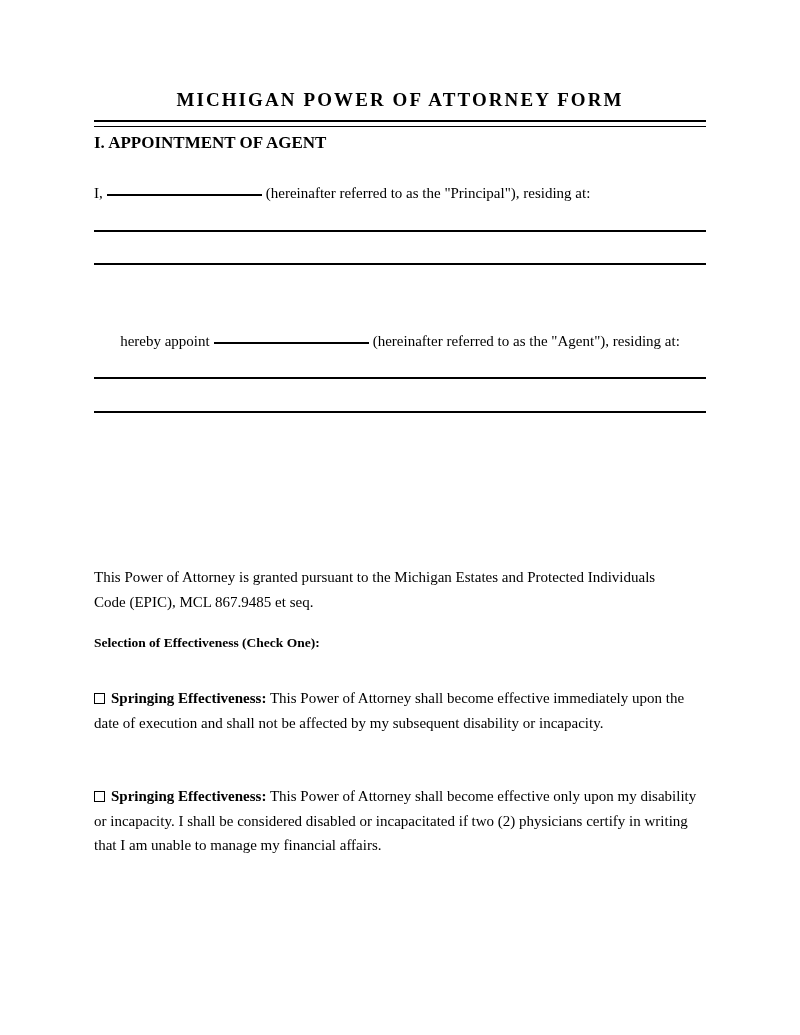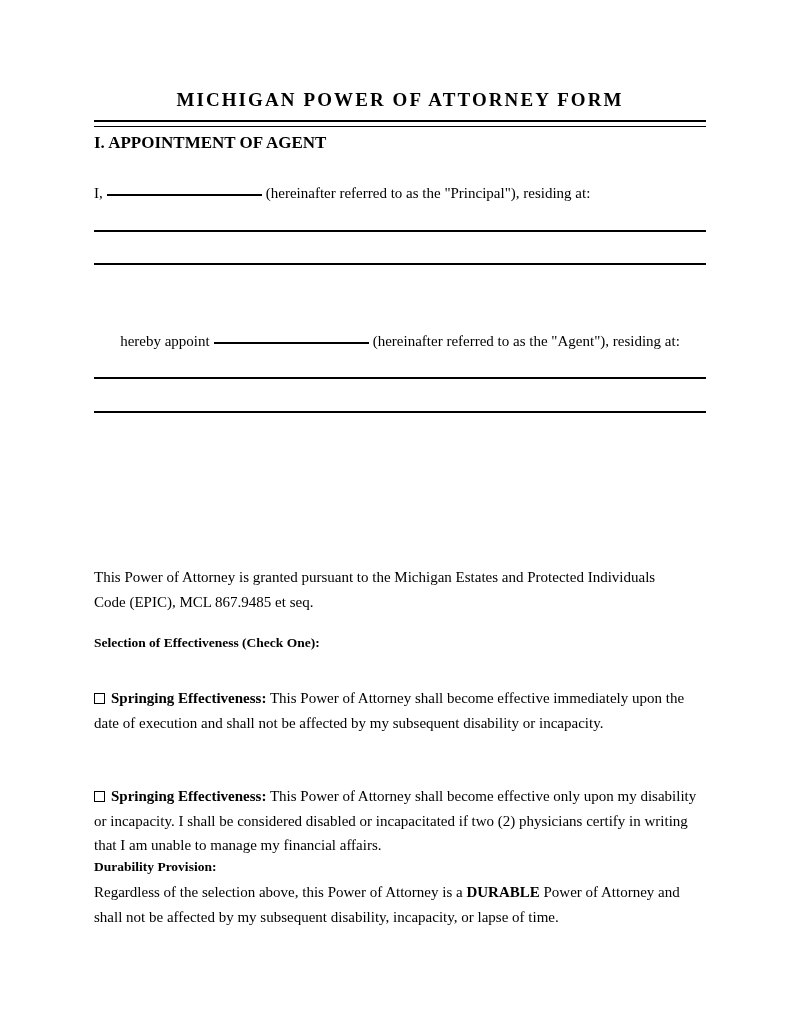--- a/index.html
+++ b/index.html
@@ -162,23 +162,15 @@
     </div>
   </div>
 
   <div class="abs" style="top:764px;margin-top:20px;">
     <div class="para">
       <span class="checkbox"></span><b>Springing Effectiveness:</b>
       <span>This Power of Attorney shall become effective only upon my disability or incapacity. I shall be considered disabled or incapacitated if two (2) physicians certify in writing that I am unable to manage my financial affairs.</span>
     </div>
   </div>
 
-  <div class="abs" style="top:860px;">
-    <div class="sub-heading">Durability Provision:</div>
-  </div>
 
-  <div class="abs" style="top:880px;">
-    <div class="para">
-      <span>Regardless of the selection above, this Power of Attorney is a </span><b>DURABLE</b><span> Power of Attorney and shall not be affected by my subsequent disability, incapacity, or lapse of time.</span>
-    </div>
-  </div>
 
 </div>
 
 </body></html>

